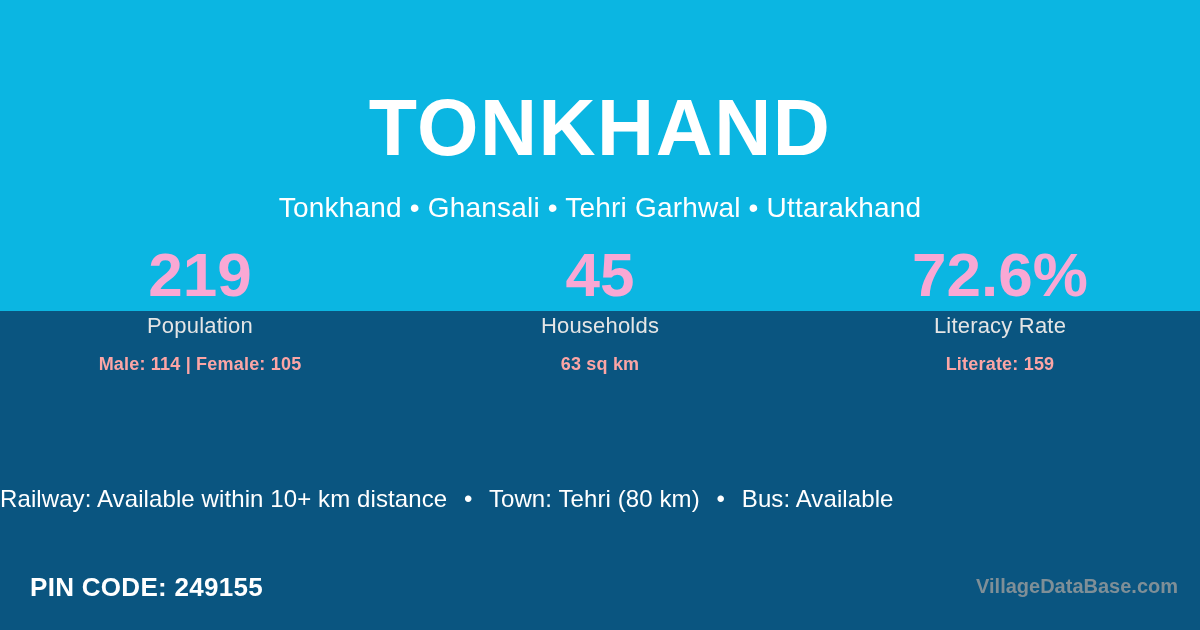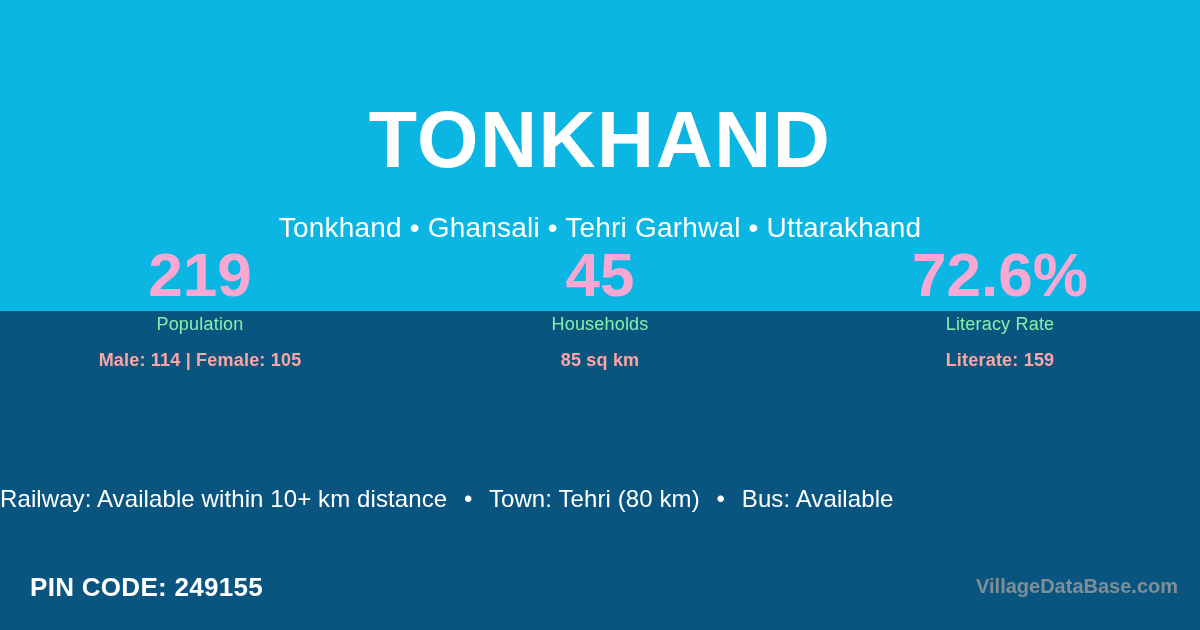--- a/index.html
+++ b/index.html
@@ -37,21 +37,21 @@
   
   .title-block {
     position: absolute;
     left: 0;
     top: 0;
     width: 1200px;
     z-index: 2;
     text-align: center;
   }
   .village-title {
-    margin: 12px;
+    margin: 0;
     padding: 0;
     color: #ffffff;
     font-size: 79px;
     font-weight: bold;
     letter-spacing: 1.5px;
     line-height: 1;
     padding-top: 88px;
     white-space: nowrap;
   }
   .village-subtitle {
@@ -82,22 +82,22 @@
   .stat-value {
     color: #f9a8d4;
     font-size: 62px;
     font-weight: bold;
     line-height: 1;
     letter-spacing: 0px;
     height: 66px;
     display: block;
   }
   .stat-label {
-    color: #86efac;
-    font-size: 18px;
+    color: #e5e5e5;
+    font-size: 22px;
     font-weight: normal;
     line-height: 1;
     display: block;
     padding-top: 5px;
     letter-spacing: 0.2px;
   }
   .stat-sub {
     color: #fca5a5;
     font-size: 18px;
     font-weight: bold;
@@ -176,21 +176,21 @@
 
     <div class="stat-col">
       <span class="stat-value">219</span>
       <span class="stat-label">Population</span>
       <span class="stat-sub">Male: 114 | Female: 105</span>
     </div>
 
     <div class="stat-col">
       <span class="stat-value">45</span>
       <span class="stat-label">Households</span>
-      <span class="stat-sub">85 sq km</span>
+      <span class="stat-sub">63 sq km</span>
     </div>
 
     <div class="stat-col">
       <span class="stat-value">72.6%</span>
       <span class="stat-label">Literacy Rate</span>
       <span class="stat-sub">Literate: 159</span>
     </div>
 
   </div>
 

